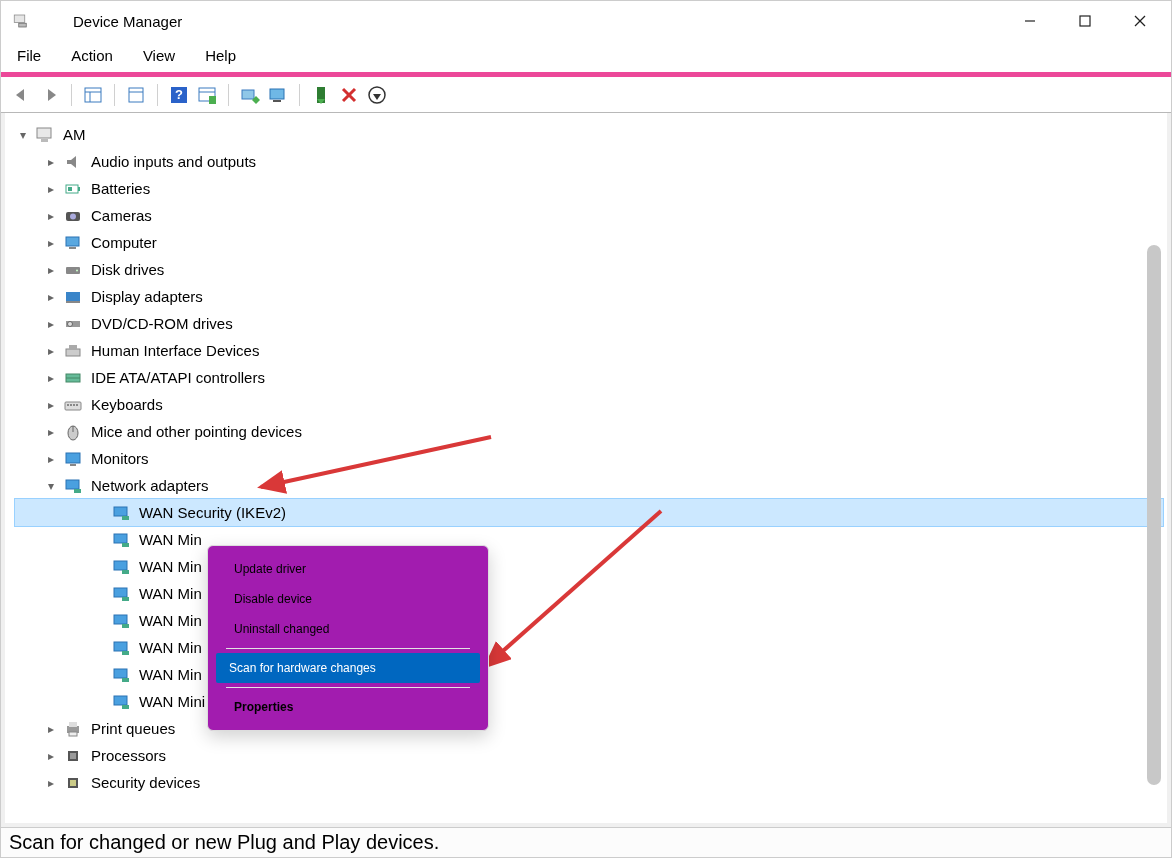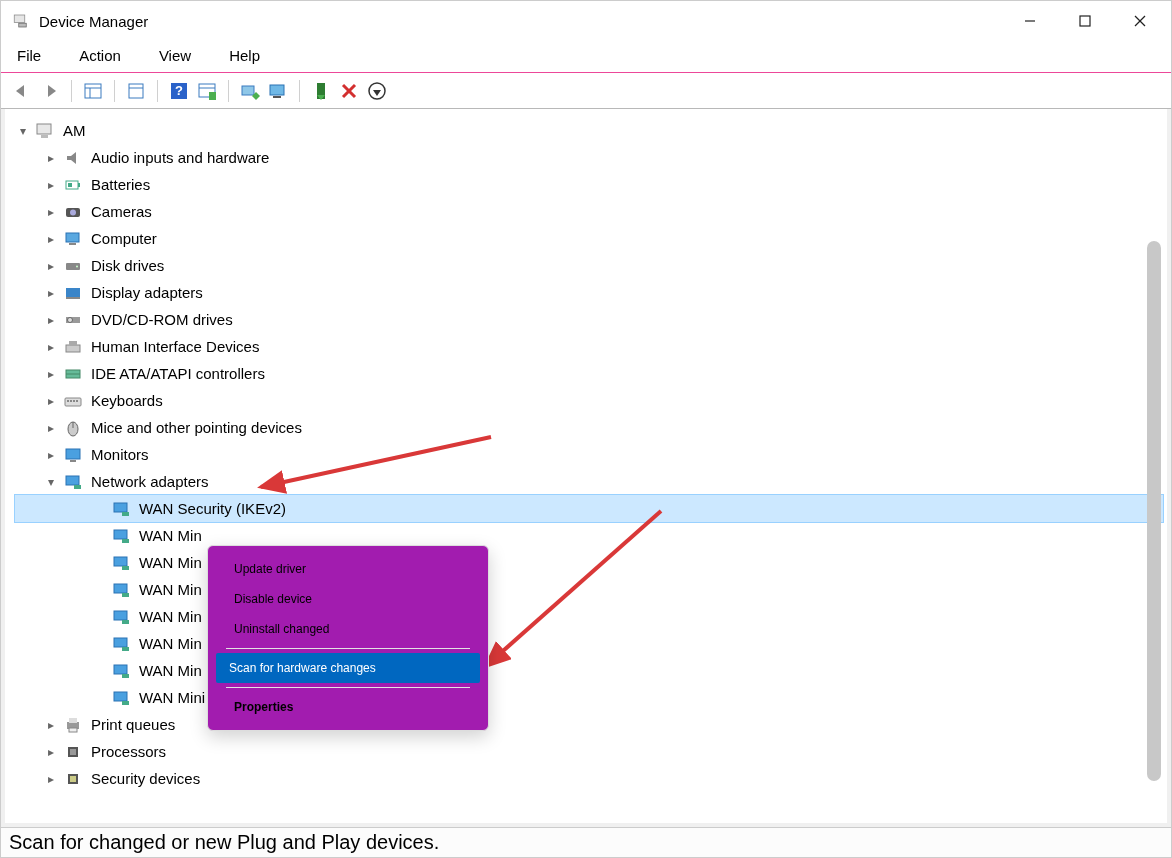--- a/index.html
+++ b/index.html
@@ -29,35 +29,36 @@
   }
   .titlebar .icon {
     width: 20px; height: 20px;
     margin: 0 8px 0 6px;
     display: inline-flex; align-items: center; justify-content: center;
   }
   .titlebar .title {
     font-size: 15px;
     color: #000;
     flex: 1;
+    margin-left: 34px;
   }
   .win-controls {
     display: flex;
   }
   .win-btn {
     width: 55px; height: 40px;
     display: flex; align-items: center; justify-content: center;
     font-size: 14px;
   }
   .win-btn svg { stroke: #222; stroke-width: 1.2; fill: none; }
   .menubar {
     display: flex;
     padding: 2px 6px 4px 6px;
-    gap: 18px;
-    border-bottom: 1px solid #ec4899;
+    gap: 10px;
+    border-bottom: 5px solid #ec4899;
     background: #fff;
     font-size: 15px;
   }
   .menubar .menuitem {
     padding: 4px 10px;
   }
   .toolbar {
     display: flex;
     align-items: center;
     gap: 2px;
@@ -293,21 +294,21 @@
         <span>AM</span>
       </div>
 
       <div class="node indent1">
           <span class="expander">▸</span>
           <span class="dev-icon">
             <svg width="18" height="18">
               <path d="M3 7 L7 7 L12 3 L12 15 L7 11 L3 11 Z" fill="#888"></path>
             </svg>
           </span>
-          <span>Audio inputs and hardware</span>
+          <span>Audio inputs and outputs</span>
         </div>
       <div class="node indent1">
           <span class="expander">▸</span>
           <span class="dev-icon">
             <svg width="18" height="18">
               <rect x="2" y="5" width="12" height="8" fill="none" stroke="#4a8"></rect>
               <rect x="14" y="7" width="2" height="4" fill="#4a8"></rect>
               <rect x="4" y="7" width="4" height="4" fill="#4a8"></rect>
             </svg>
           </span>

